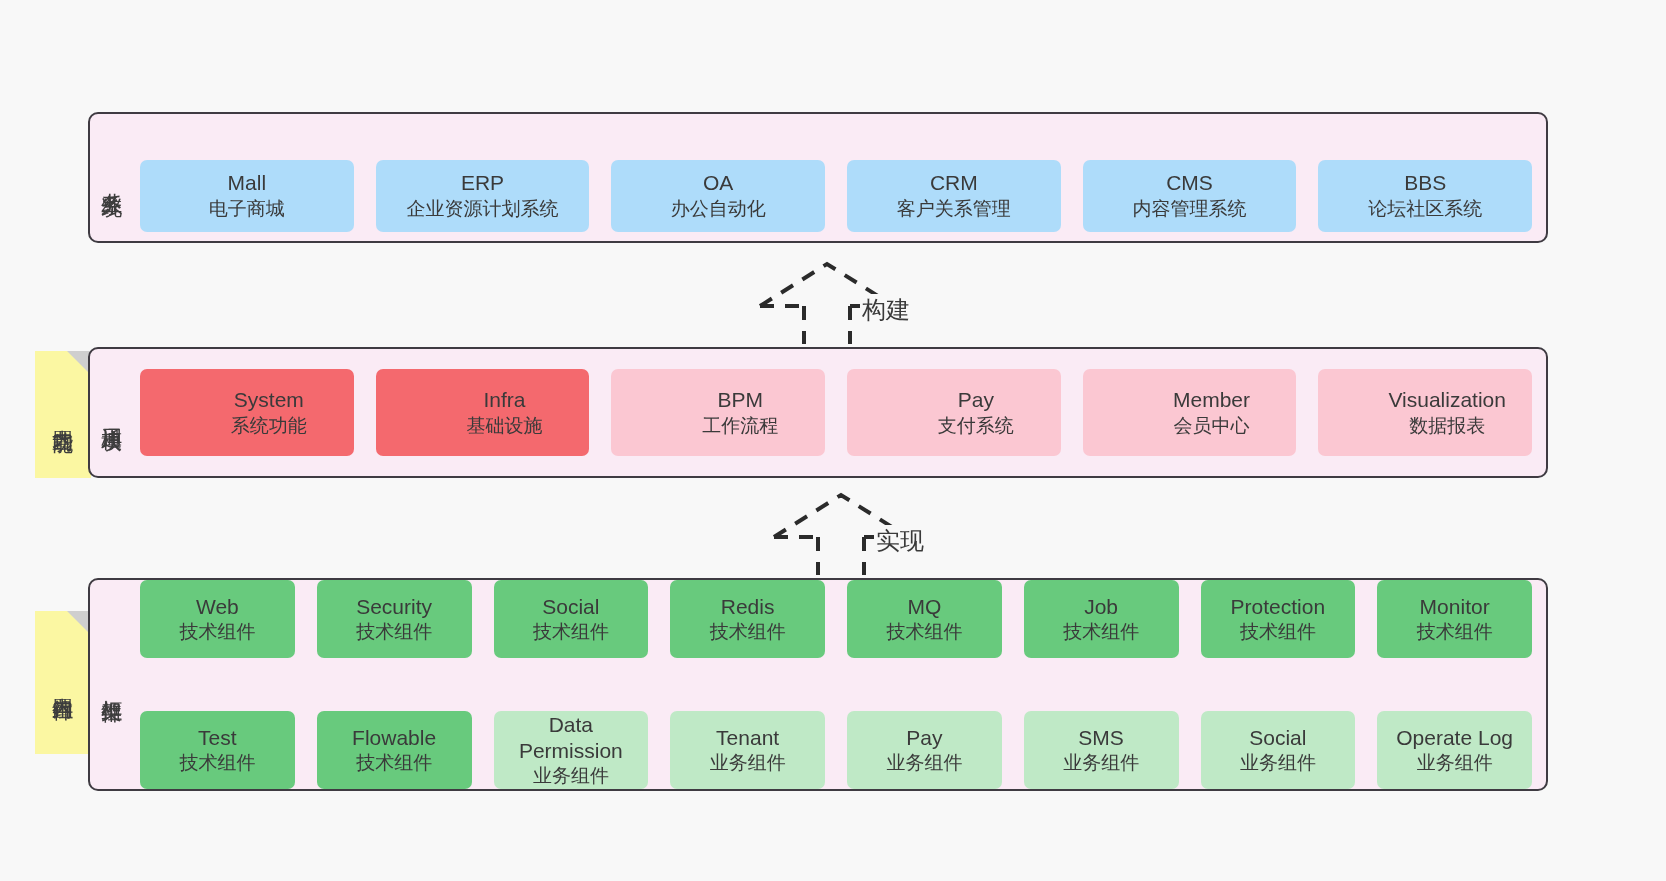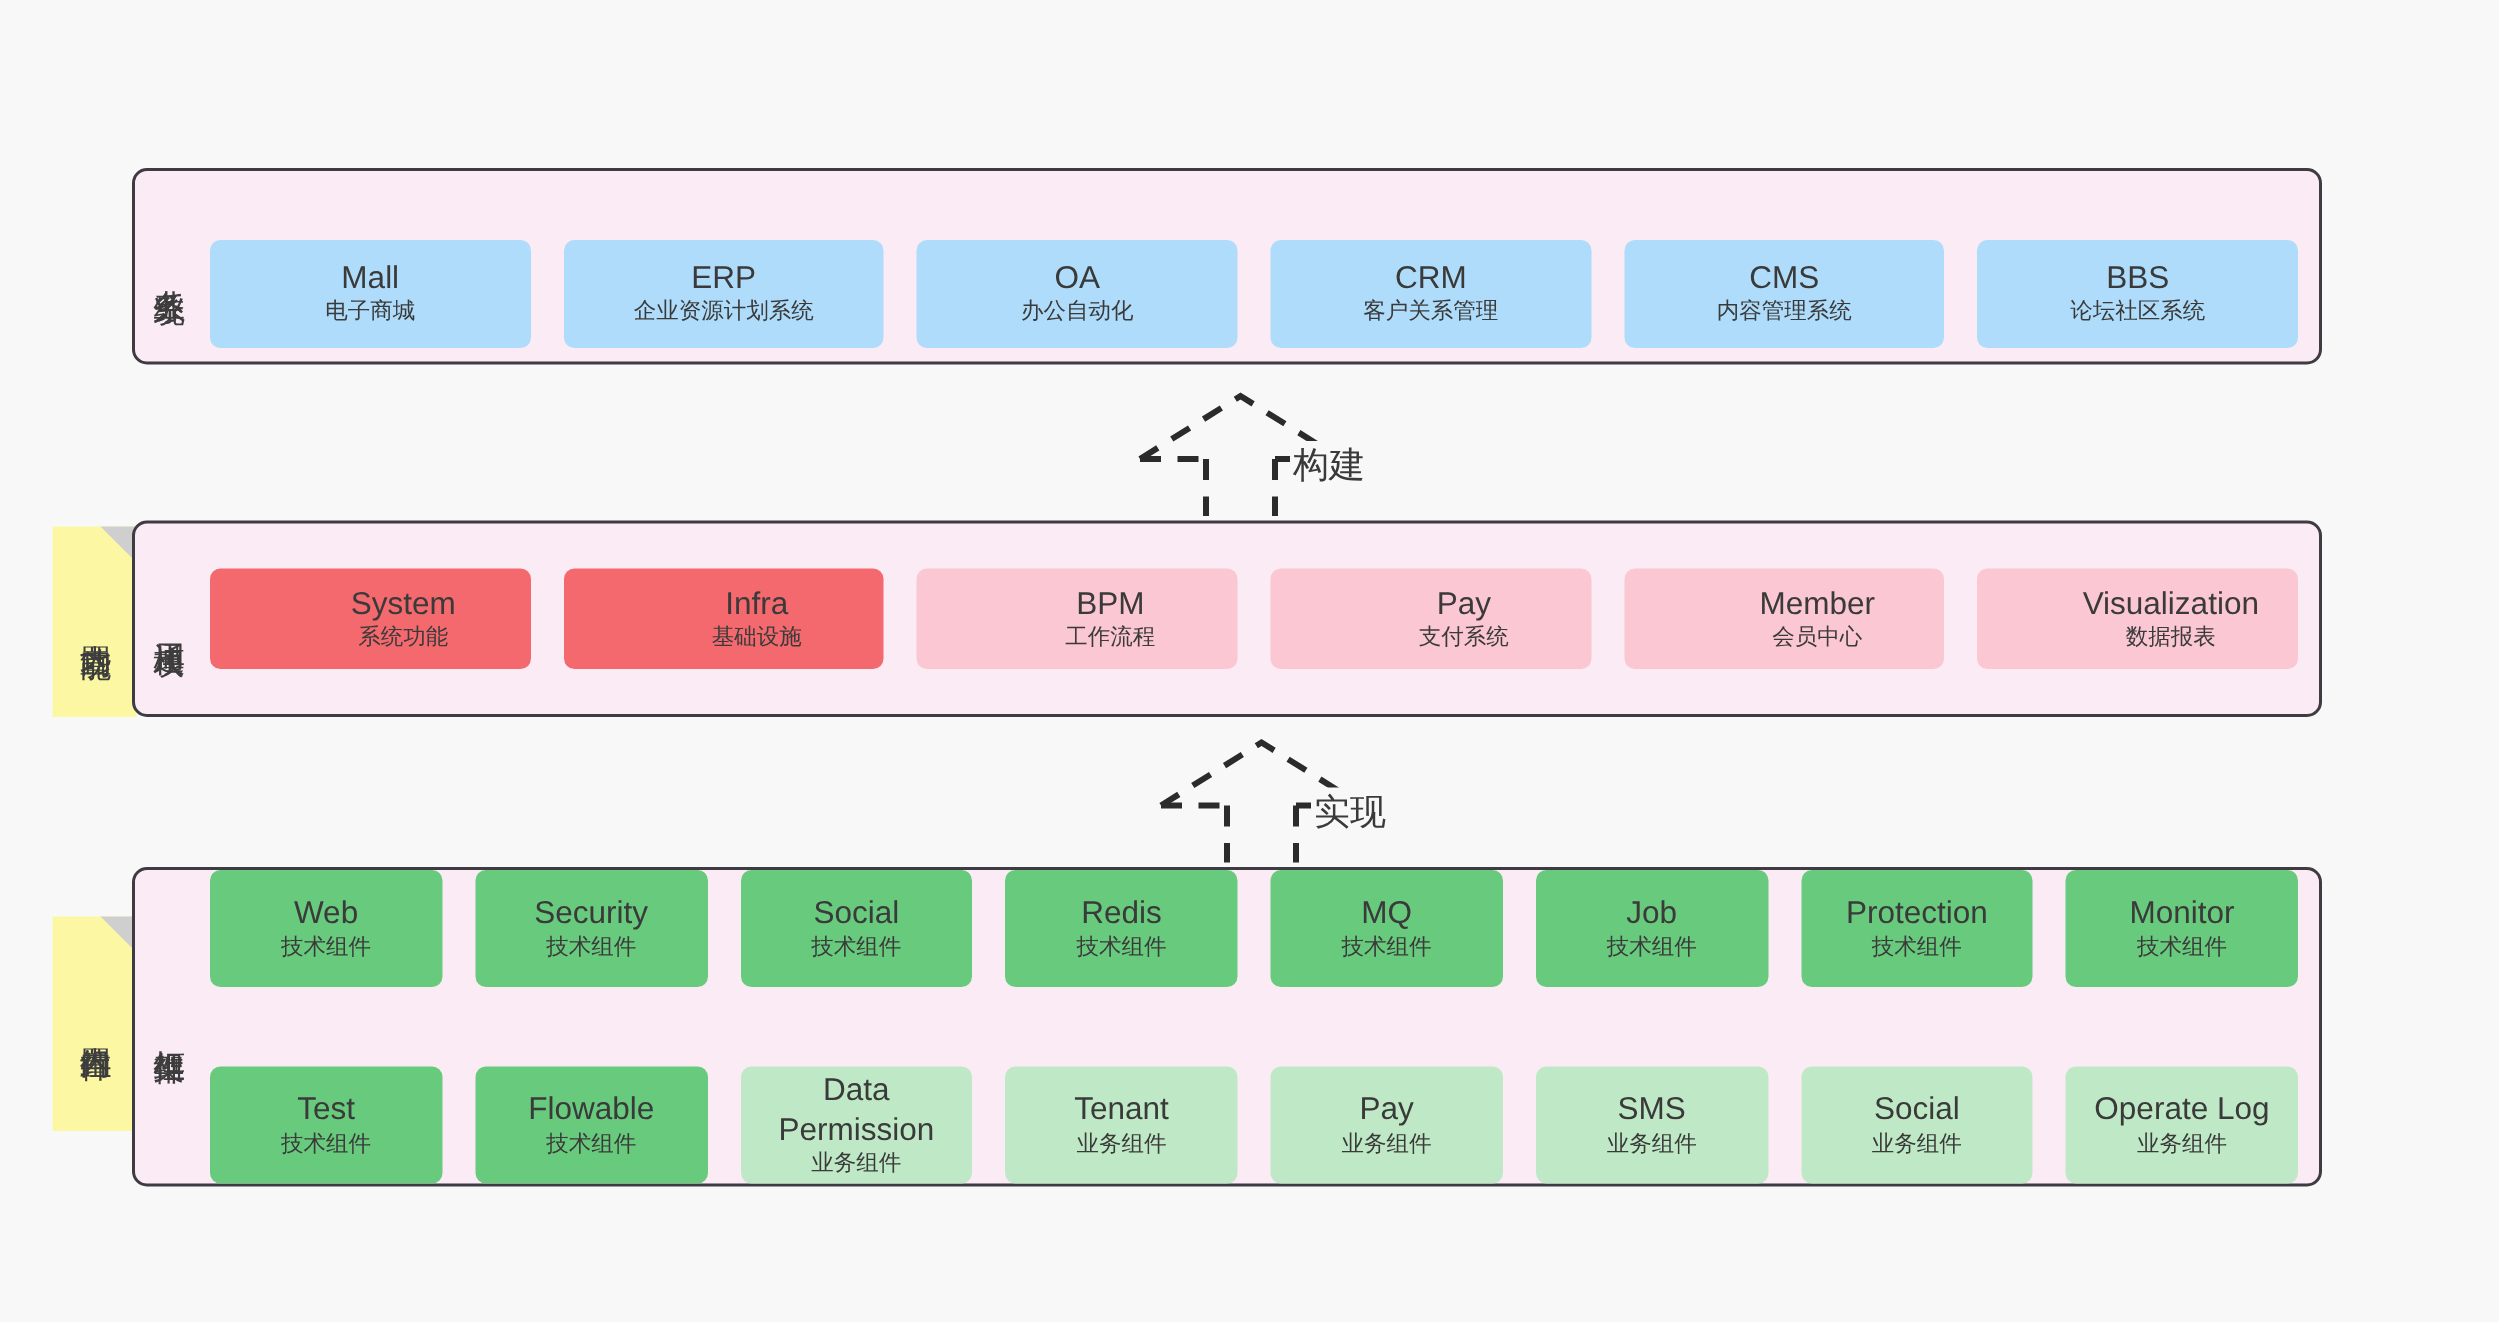--- a/index.html
+++ b/index.html
@@ -72,38 +72,38 @@
     text-align: center;
     line-height: 1.26;
     padding: 6px 4px;
     box-sizing: border-box;
   }
   .cell .en {
     font-size: 21px;
     color: #3a3a3a;
   }
   .cell .cn {
-    font-size: 15px;
+    font-size: 19px;
     color: #3a3a3a;
   }
 
   
   .c-blue       { background: #aedcfa; margin-top: 36px; }
   .c-red        { background: #f4696e; }
   .c-pink       { background: #fbc7d2; }
   .c-green      { background: #68ca7d; }
   .c-lightgreen { background: #bfe9c6; }
 
   
   #layer-business  { left: 88px; top: 112px; width: 1460px; height: 131px; }
   #layer-business .layer-body { padding-top: 0; }
   #layer-business .cell { height: 72px; }
 
   #layer-common    { left: 88px; top: 347px; width: 1460px; height: 131px; }
-  #layer-common .cell { height: 67px; padding-left: 48px; }
+  #layer-common .cell { height: 87px; padding-left: 48px; }
 
   #layer-framework { left: 88px; top: 578px; width: 1460px; height: 213px; }
   #layer-framework .cell { height: 78px; }
   #layer-framework .layer-body { gap: 14px; justify-content: space-between; }
 
   
   .note {
     position: absolute;
     box-sizing: border-box;
     background: #fbf7a2;

